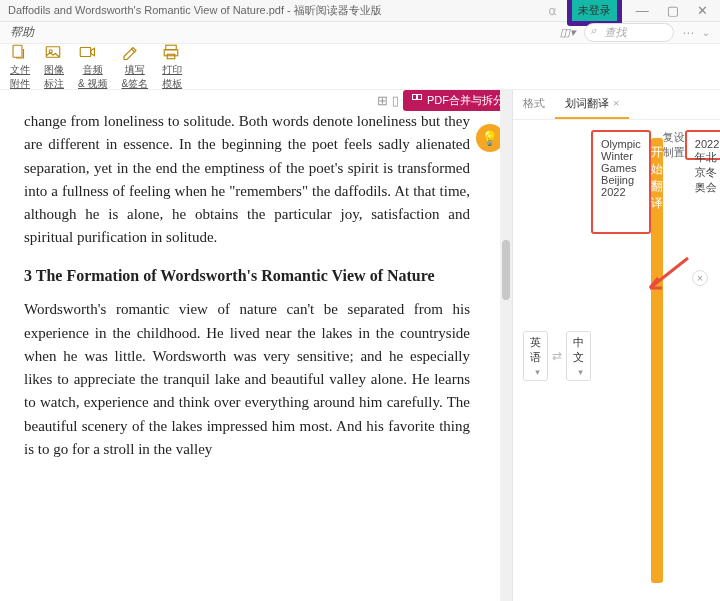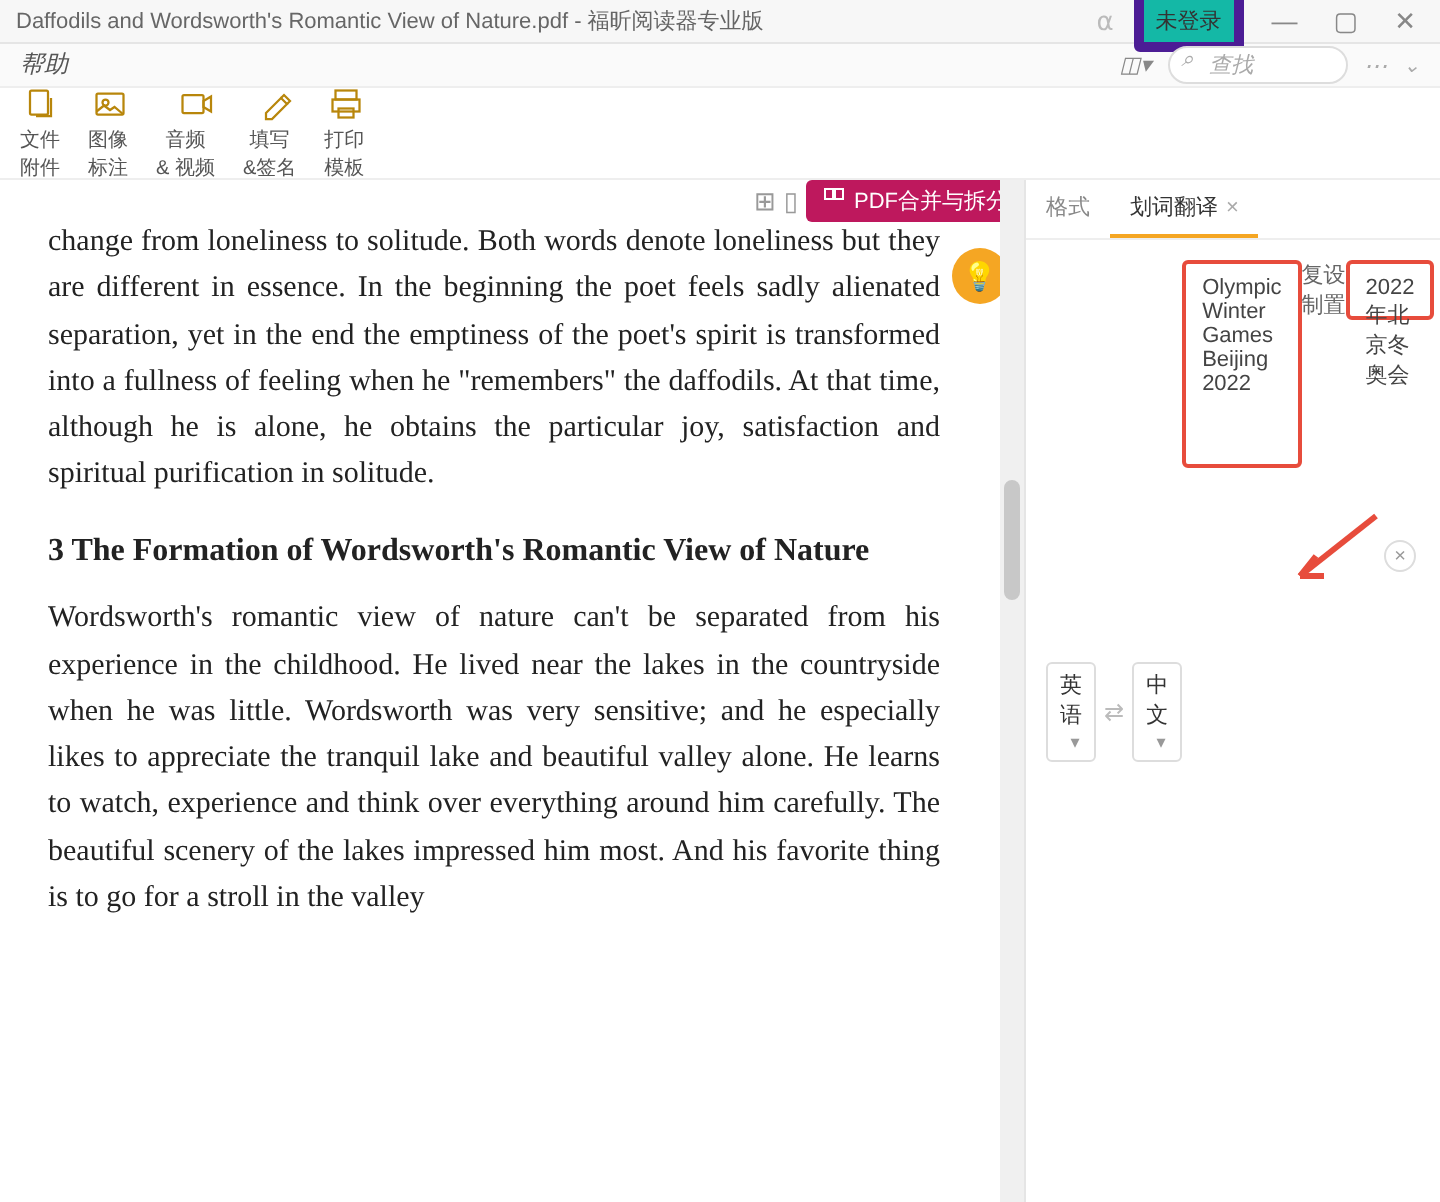--- a/index.html
+++ b/index.html
@@ -8,21 +8,21 @@
 .titlebar .title { flex: 1; font-size: 11px; color: #666; }
 .titlebar .tb-right { display: flex; align-items: center; gap: 10px; }
 .tb-btn { font-size: 11px; padding: 3px 6px; border: 5px solid #4c1d95; border-radius: 3px; background: #14b8a6; cursor: pointer; }
 .win-ctrl { color: #888; cursor: pointer; font-size: 13px; padding: 0 4px; }
 .menubar { height: 22px; display: flex; align-items: center; padding: 0 10px; background: #fafafa; border-bottom: 1px solid #eee; font-style: italic; }
 .menubar .menu { font-size: 12px; color: #555; margin-right: 12px; cursor: pointer; }
 .menubar .right { margin-left: auto; display: flex; align-items: center; gap: 8px; }
 .searchbox { border: 1px solid #ddd; border-radius: 10px; padding: 1px 8px 1px 20px; font-size: 11px; color: #aaa; width: 90px; position: relative; background: #fff; }
 .searchbox::before { content: "⌕"; position: absolute; left: 6px; top: 0; color: #aaa; }
 .toolbar { height: 46px; display: flex; align-items: center; padding: 0 10px; background: #fff; border-bottom: 1px solid #eee; gap: 14px; }
-.tool { display: flex; flex-direction: column; align-items: flex-end; font-size: 10px; color: #555; cursor: pointer; gap: 2px; }
+.tool { display: flex; flex-direction: column; align-items: flex-start; font-size: 10px; color: #555; cursor: pointer; gap: 2px; text-decoration: underline; }
 .tool svg { width: 18px; height: 18px; stroke: #b8860b; stroke-width: 1.5; fill: none; }
 .content { display: flex; height: calc(100% - 90px); }
 .doc-wrap { position: relative; flex: 1; display: flex; }
 .doc { flex: 1; padding: 20px 30px 10px 24px; font-family: Georgia, 'Times New Roman', serif; font-size: 15px; line-height: 1.55; color: #222; text-align: justify; overflow: hidden; }
 .doc h2 { font-size: 16px; font-weight: bold; margin: 14px 0 10px; }
 .doc p { margin-bottom: 10px; }
 .badge-area { position: absolute; top: 0; right: 0; display: flex; align-items: center; gap: 4px; }
 .vm-btn { color: #999; font-size: 13px; cursor: pointer; }
 .merge-btn { background: #be185d; color: #fff; font-size: 11px; padding: 3px 8px; border-radius: 3px; display: inline-flex; align-items: flex-start; gap: 4px; cursor: pointer; }
 .bulb { position: absolute; right: 8px; top: 34px; width: 28px; height: 28px; background: #f5a623; border-radius: 50%; display: flex; align-items: center; justify-content: center; color: #fff; font-size: 14px; cursor: pointer; }
@@ -152,20 +152,21 @@
         <div class="lang-sel">英语</div>
         <span class="swap">⇄</span>
         <div class="lang-sel">中文</div>
       </div>
       <div class="tr-box input-box">Olympic Winter Games Beijing 2022</div>
       <svg class="arrow-red" width="50" height="40" viewBox="0 0 50 40">
           <path d="M48 2 L10 32" stroke="#e74c3c" stroke-width="3" fill="none"></path>
           <path d="M10 32 L18 22 M10 32 L22 32" stroke="#e74c3c" stroke-width="3" fill="none"></path>
         </svg>
       <div class="close-sm">×</div>
+      <div class="trans-btn">开始翻译</div>
       <div class="action-row">
         <span>复制</span>
         <span>设置</span>
       </div>
       <div class="tr-box output-box">2022年北京冬奥会</div>
     </div>
   </div>
 </div>
 
 </body></html>

